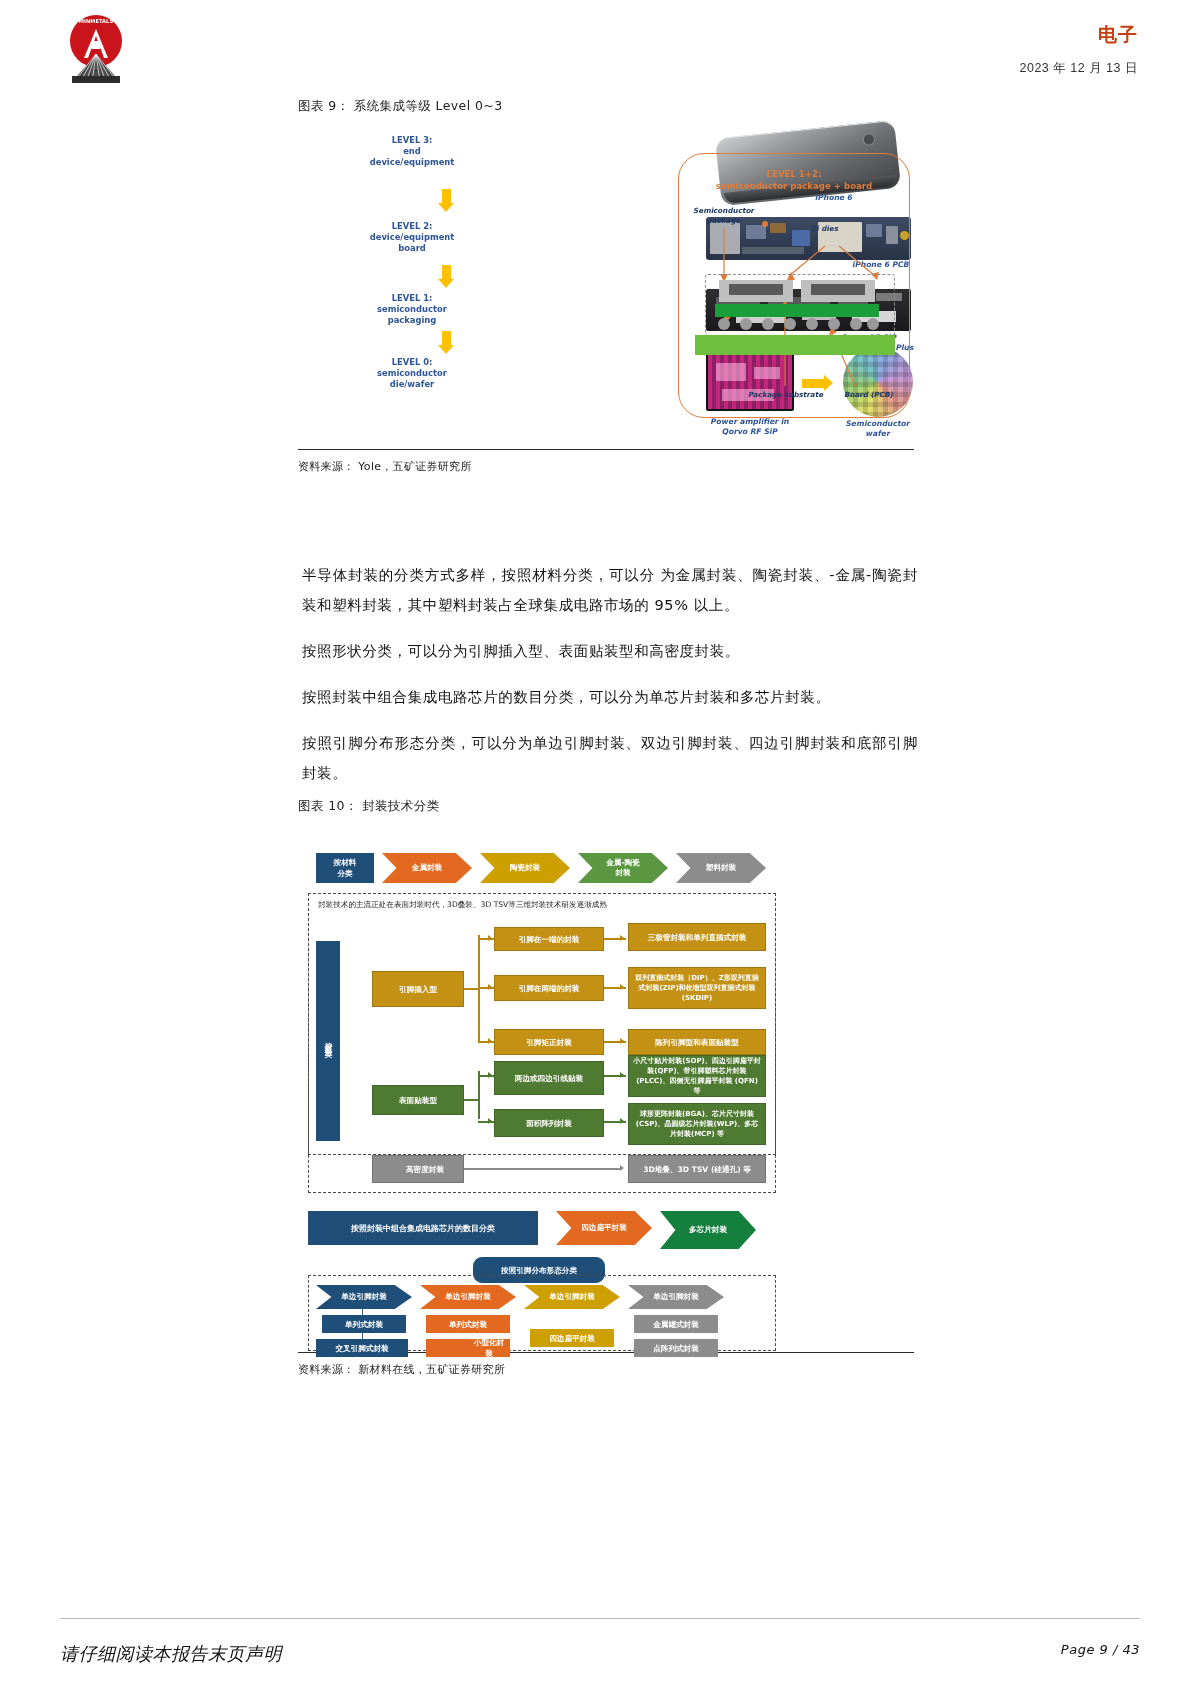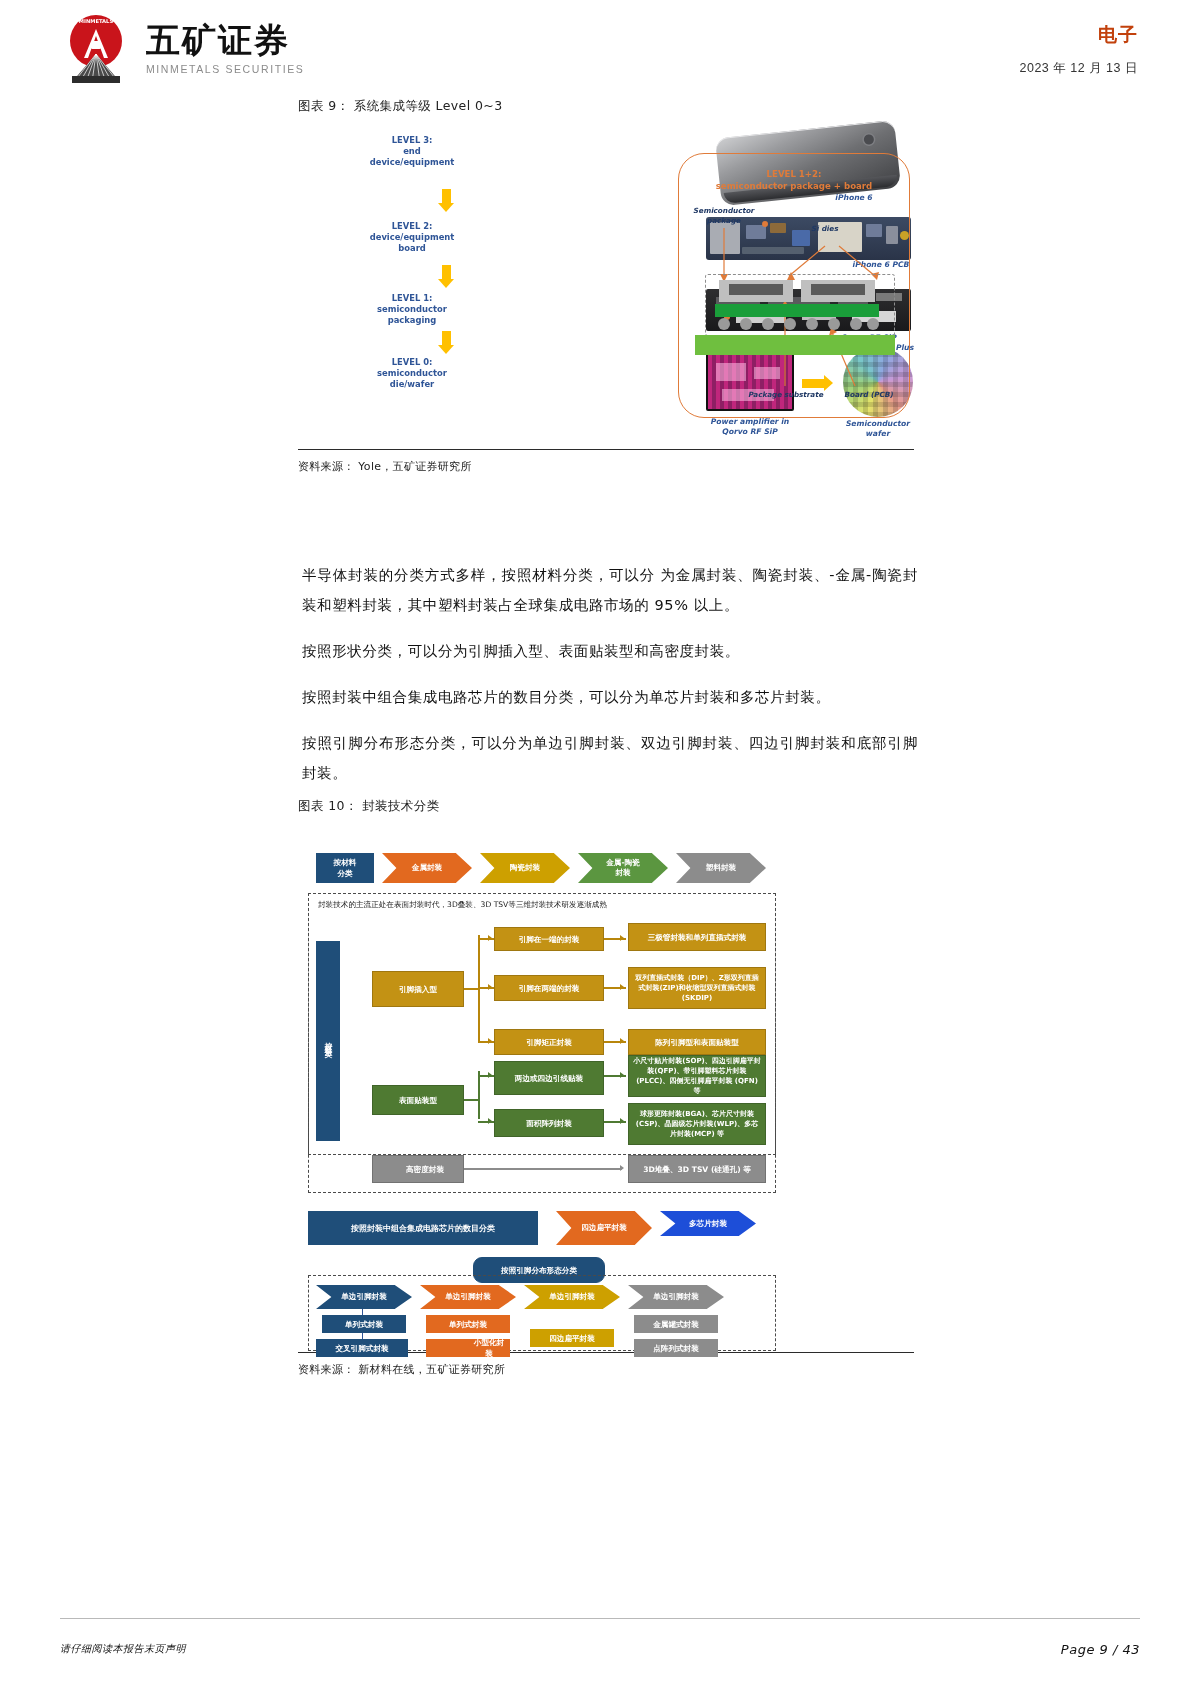--- a/index.html
+++ b/index.html
@@ -194,21 +194,21 @@
   .tip.grey{ border-left-color:#8c8c8c; }
   .tip.green{ border-left-color:#4f7a32; }
 
   
   .footer{
     position:absolute; left:0; bottom:0; width:1200px; height:96px;
   }
   .footer .fline{ position:absolute; left:60px; right:60px; top:16px; height:1px; background:#b9b9b9; }
   .footer .fl{
     position:absolute; left:60px; top:40px;
-    font-family:"DejaVu Sans",sans-serif; font-size:10px; font-style:italic; color:#111; letter-spacing:.5px;
+    font-family:"DejaVu Sans",sans-serif; font-size:18px; font-style:italic; color:#111; letter-spacing:.5px;
   }
   .footer .fr{
     position:absolute; right:60px; top:40px;
     font-family:"DejaVu Sans",sans-serif; font-size:13px; font-style:italic; color:#111; letter-spacing:.5px;
   }
 </style>
 </head>
 <body>
 
 <div class="page-header">
@@ -231,24 +231,20 @@
             <line x1="36" y1="40" x2="32" y2="68"></line>
             <line x1="36" y1="40" x2="40" y2="68"></line>
             <line x1="36" y1="40" x2="46" y2="68"></line>
             <line x1="36" y1="40" x2="52" y2="68"></line>
             <line x1="36" y1="40" x2="58" y2="68"></line>
           </g>
           <rect x="12" y="62" width="48" height="7" fill="#2d2d2d"></rect>
         </g>
       </svg>
     </div>
-    <div>
-      <div class="logo-text-cn">五矿证券</div>
-      <div class="logo-text-en">MINMETALS SECURITIES</div>
-    </div>
   </div>
   <div class="header-right">
     <div class="header-topic">电子</div>
     <div class="header-date">2023 年 12 月 13 日</div>
   </div>
 </div>
 
 <section id="fig9">
   <div class="fig-caption">图表 9： 系统集成等级 Level 0~3</div>
 
@@ -286,21 +282,21 @@
     <div class="arrow-down" style="left:140px; top:206px;">
       <div class="shaft" style="height:14px;"></div>
         <div class="head"></div>
     </div>
 
     <div class="phone">
       <div class="body"></div>
         <div class="edge"></div>
         <div class="lens"></div>
     </div>
-    <div class="ph-caption" style="left:516px; top:68px; width:80px;">iPhone 6</div>
+    <div class="ph-caption" style="left:496px; top:68px; width:80px;">iPhone 6</div>
 
     <div class="pcb">
       <i style="left:4px;top:5px;width:30px;height:32px;background:#a9acb3;"></i>
       <i style="left:40px;top:8px;width:20px;height:14px;background:#6f7c99;"></i>
       <i style="left:64px;top:6px;width:16px;height:10px;background:#8d6a3a;"></i>
       <i style="left:86px;top:13px;width:18px;height:16px;background:#4a6aa8;"></i>
       <i style="left:112px;top:5px;width:44px;height:30px;background:#d8d4c8;"></i>
       <i style="left:160px;top:7px;width:16px;height:13px;background:#6f7c99;"></i>
       <i style="left:180px;top:9px;width:12px;height:18px;background:#8a8f9c;"></i>
       <i style="left:36px;top:30px;width:62px;height:7px;background:#55606f;"></i>
@@ -501,21 +497,21 @@
 
     <div class="rect" style="left:74px; top:332px; width:92px; height:28px; background:#8c8c8c;padding-left:18px;">高密度封装</div>
     <div class="conn grey" style="left:166px; top:345px; width:158px; height:1.6px;"></div>
     <div class="tip grey" style="left:322px; top:342px;"></div>
     <div class="rect" style="left:330px; top:332px; width:138px; height:28px; background:#8c8c8c;">3D堆叠、3D TSV (硅通孔) 等</div>
 
     <div class="dash-box" style="left:10px; top:70px; width:468px; height:300px; background:transparent;"></div>
 
     <div class="rect" style="left:10px; top:388px; width:230px; height:34px; background:#1f4e79; border-color:#1f4e79; font-size:8px;">按照封装中组合集成电路芯片的数目分类</div>
     <div class="chev" style="left:258px; top:388px; width:96px; height:34px; background:#e2691f;">四边扁平封装</div>
-    <div class="chev" style="left:362px; top:388px; width:96px; height:25px; background:#1d4ed8;text-align:center;">多芯片封装</div>
+    <div class="chev" style="left:362px; top:388px; width:96px; height:38px; background:#15803d;text-align:center;">多芯片封装</div>
 
     <div class="rect" style="left:175px; top:434px; width:132px; height:26px; background:#1f4e79; border-color:#1f4e79;border-radius:9px;">按照引脚分布形态分类</div>
     <div class="dash-box" style="left:10px; top:452px; width:468px; height:76px;"></div>
 
     <div class="chev" style="left:18px; top:462px; width:96px; height:24px; background:#1f4e79;">单边引脚封装</div>
     <div class="chev" style="left:122px; top:462px; width:96px; height:24px; background:#e2691f;">单边引脚封装</div>
     <div class="chev" style="left:226px; top:462px; width:96px; height:24px; background:#cda000;">单边引脚封装</div>
     <div class="chev" style="left:330px; top:462px; width:96px; height:24px; background:#8c8c8c;">单边引脚封装</div>
 
     <div class="rect" style="left:24px; top:492px; width:84px; height:18px; background:#1f4e79; border-color:#1f4e79;">单列式封装</div>

